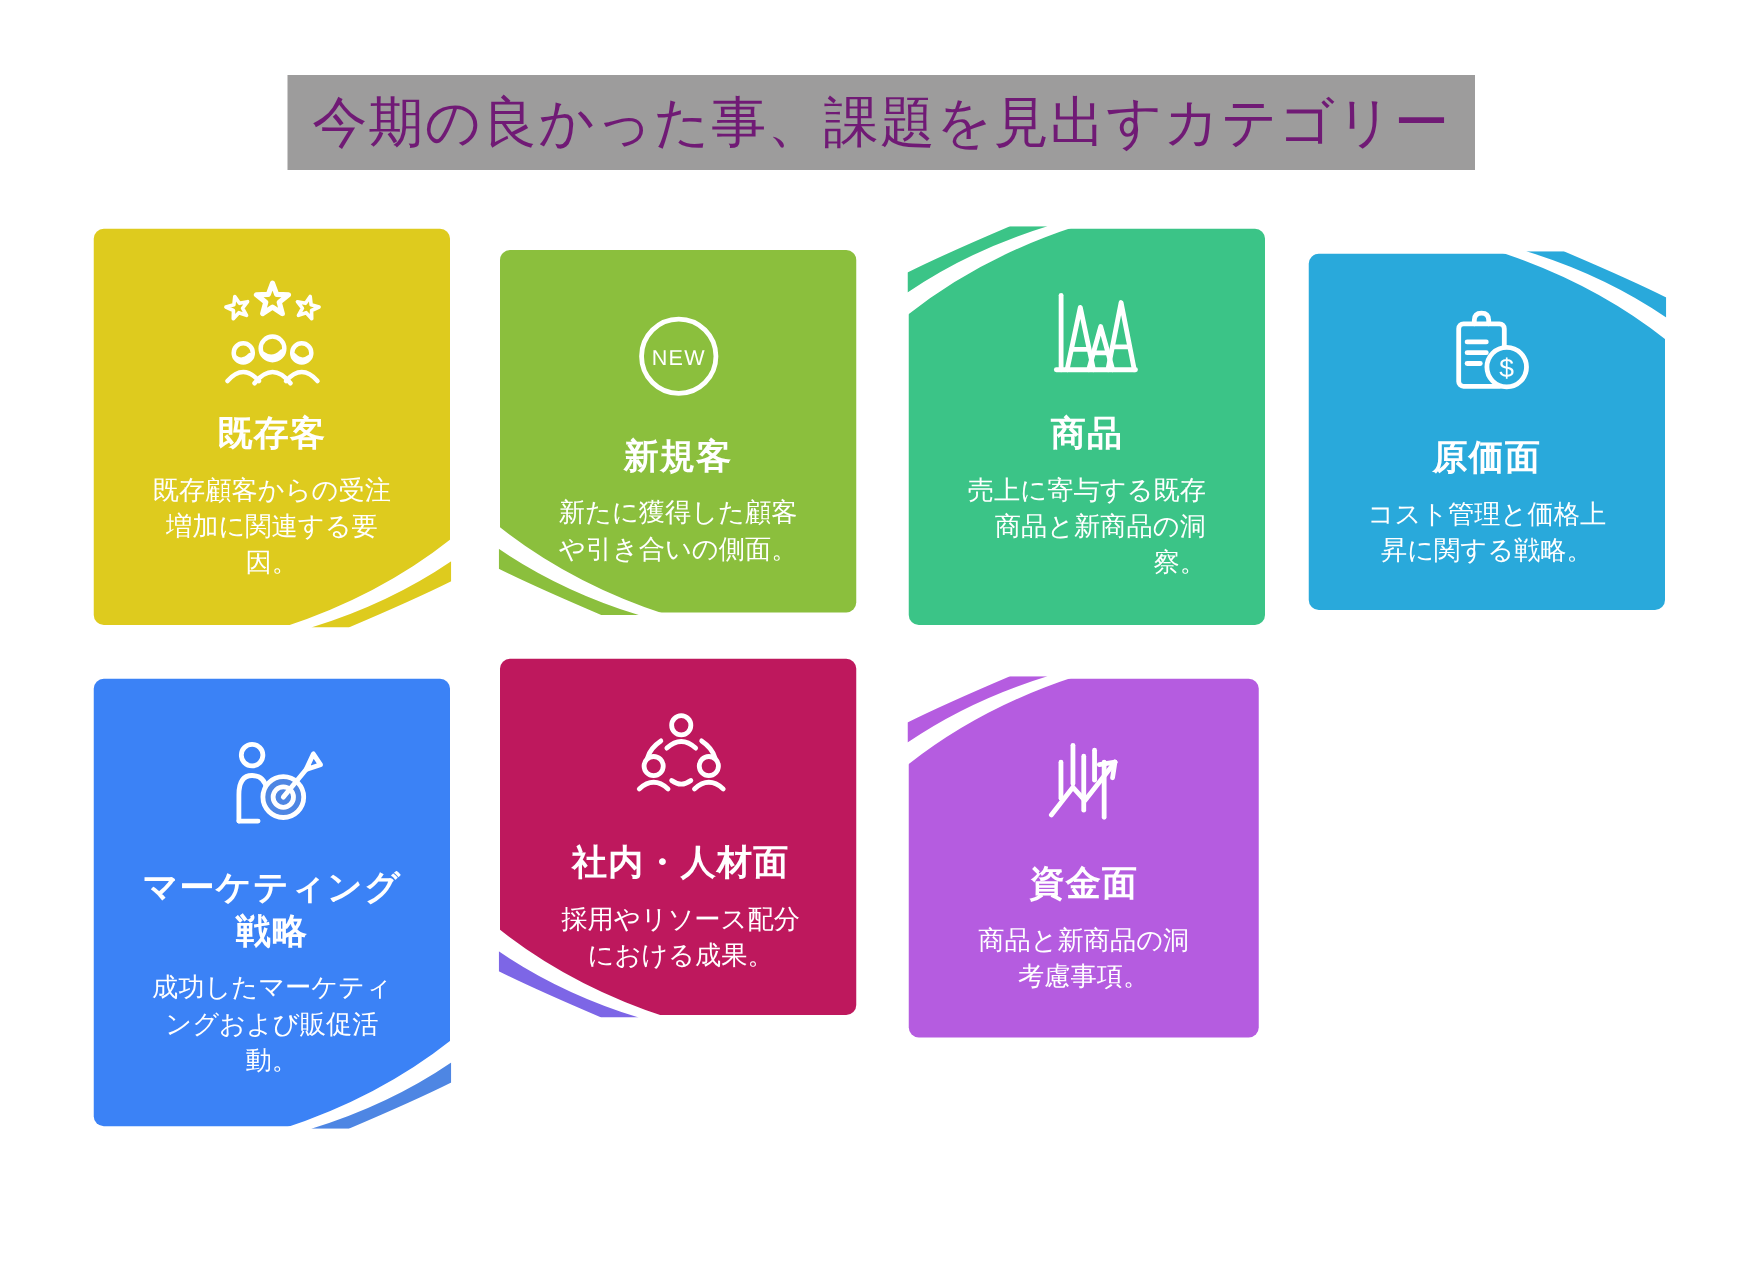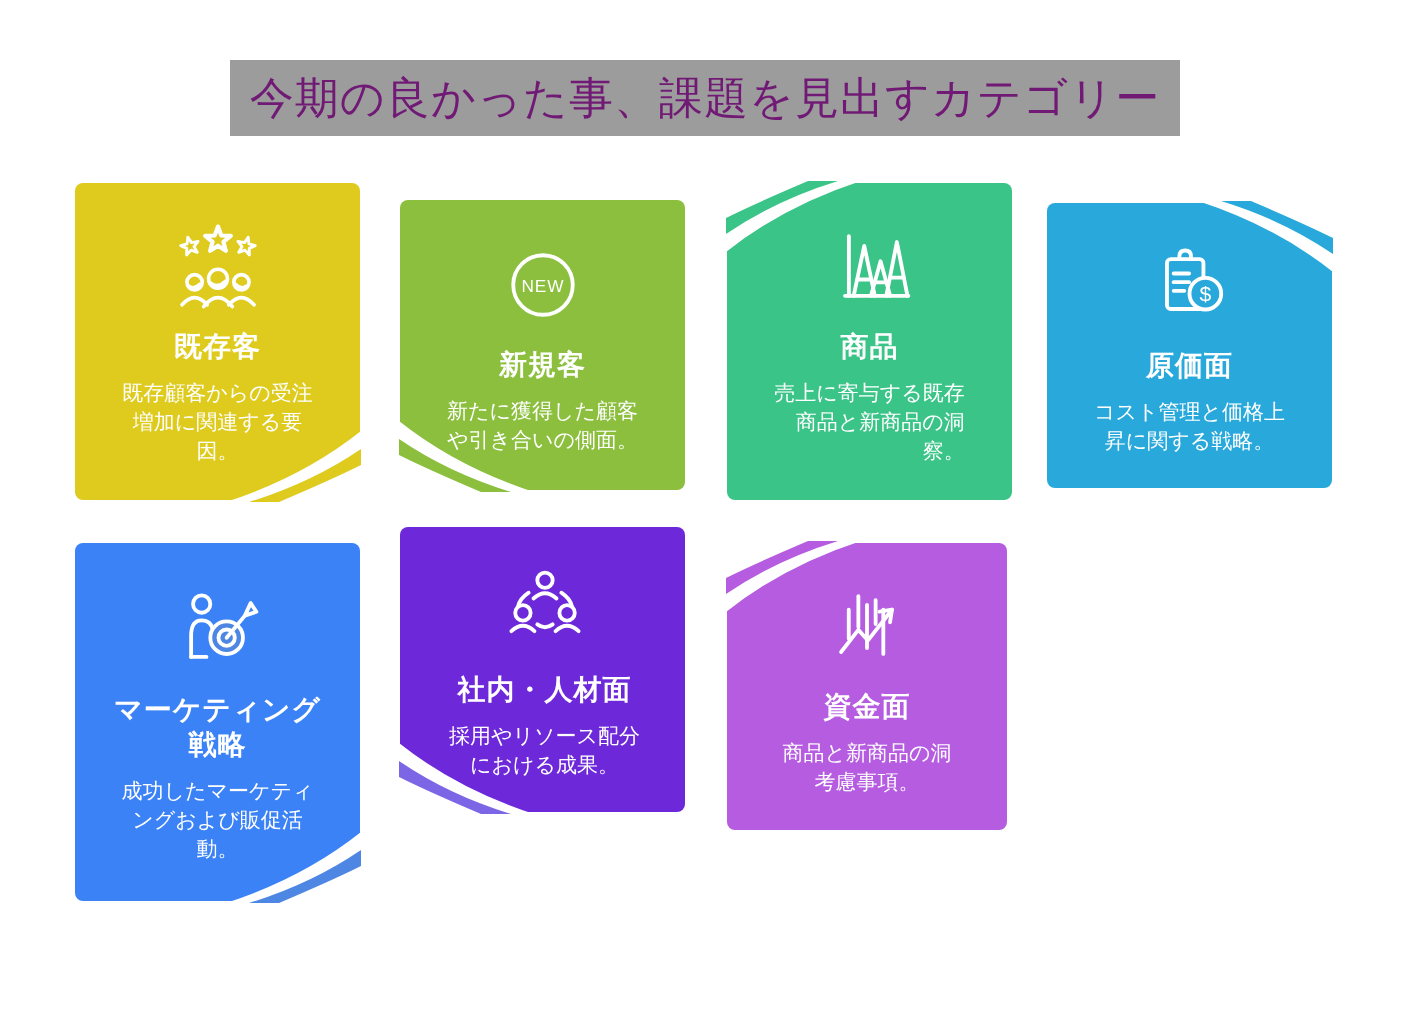--- a/index.html
+++ b/index.html
@@ -156,21 +156,21 @@
         <path d="M78,35 L90,31 L84,22 L78,35 Z"></path>
       </svg>
     </div>
     <div class="title">マーケティング
 戦略</div>
     <div class="desc">成功したマーケティ
 ングおよび販促活
 動。</div>
   </div>
 
-  <div class="card card-6" style="background-color: #6d28d9; color: rgb(125, 102, 230); padding-left: 24px;">
+  <div class="card card-6" style="background-color: #be185d; color: rgb(125, 102, 230); padding-left: 24px;">
     <svg class="curl curl-bl" viewBox="0 0 135 85" aria-hidden="true">
       <path d="M0,85 L0,14 Q58,60 135,85 Z" fill="#ffffff"></path>
       <path d="M0,32 Q50,66 112,85 L82,85 Q28,62 0,48 Z" fill="currentColor"></path>
     </svg>
     <div class="icon-wrap">
       <svg viewBox="0 0 100 100" class="ico">
         <circle cx="50" cy="19" r="8"></circle>
         <path d="M38,38 Q50,27 62,38"></path>
         <circle cx="27" cy="53" r="8"></circle>
         <path d="M15,72 Q27,61 39,72"></path>

